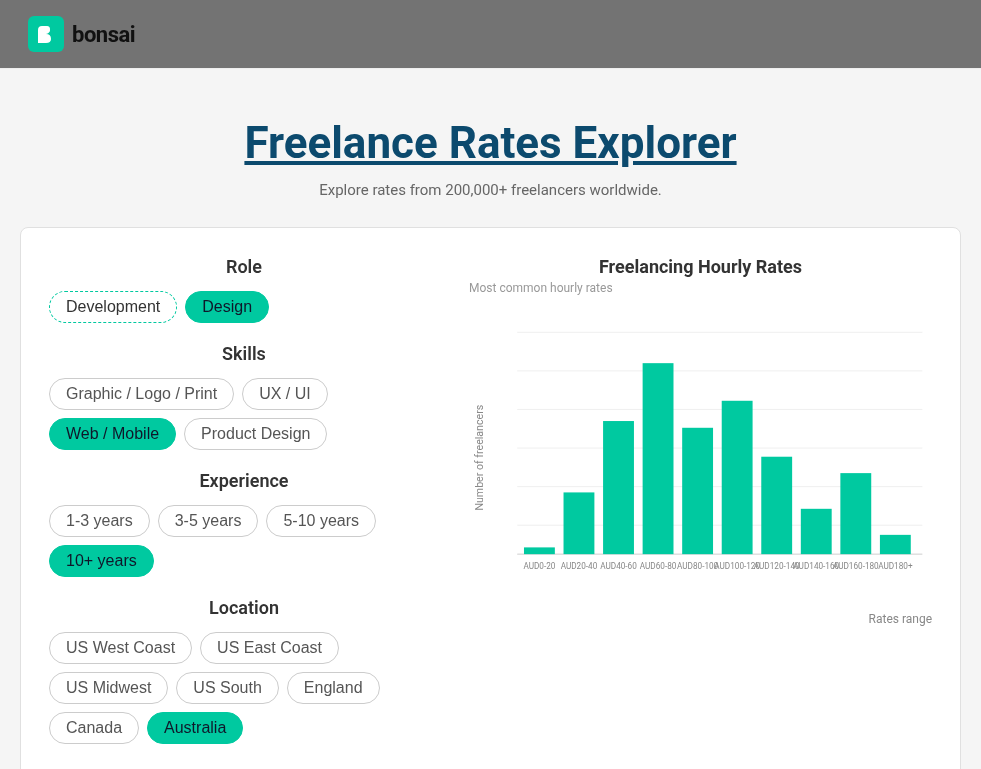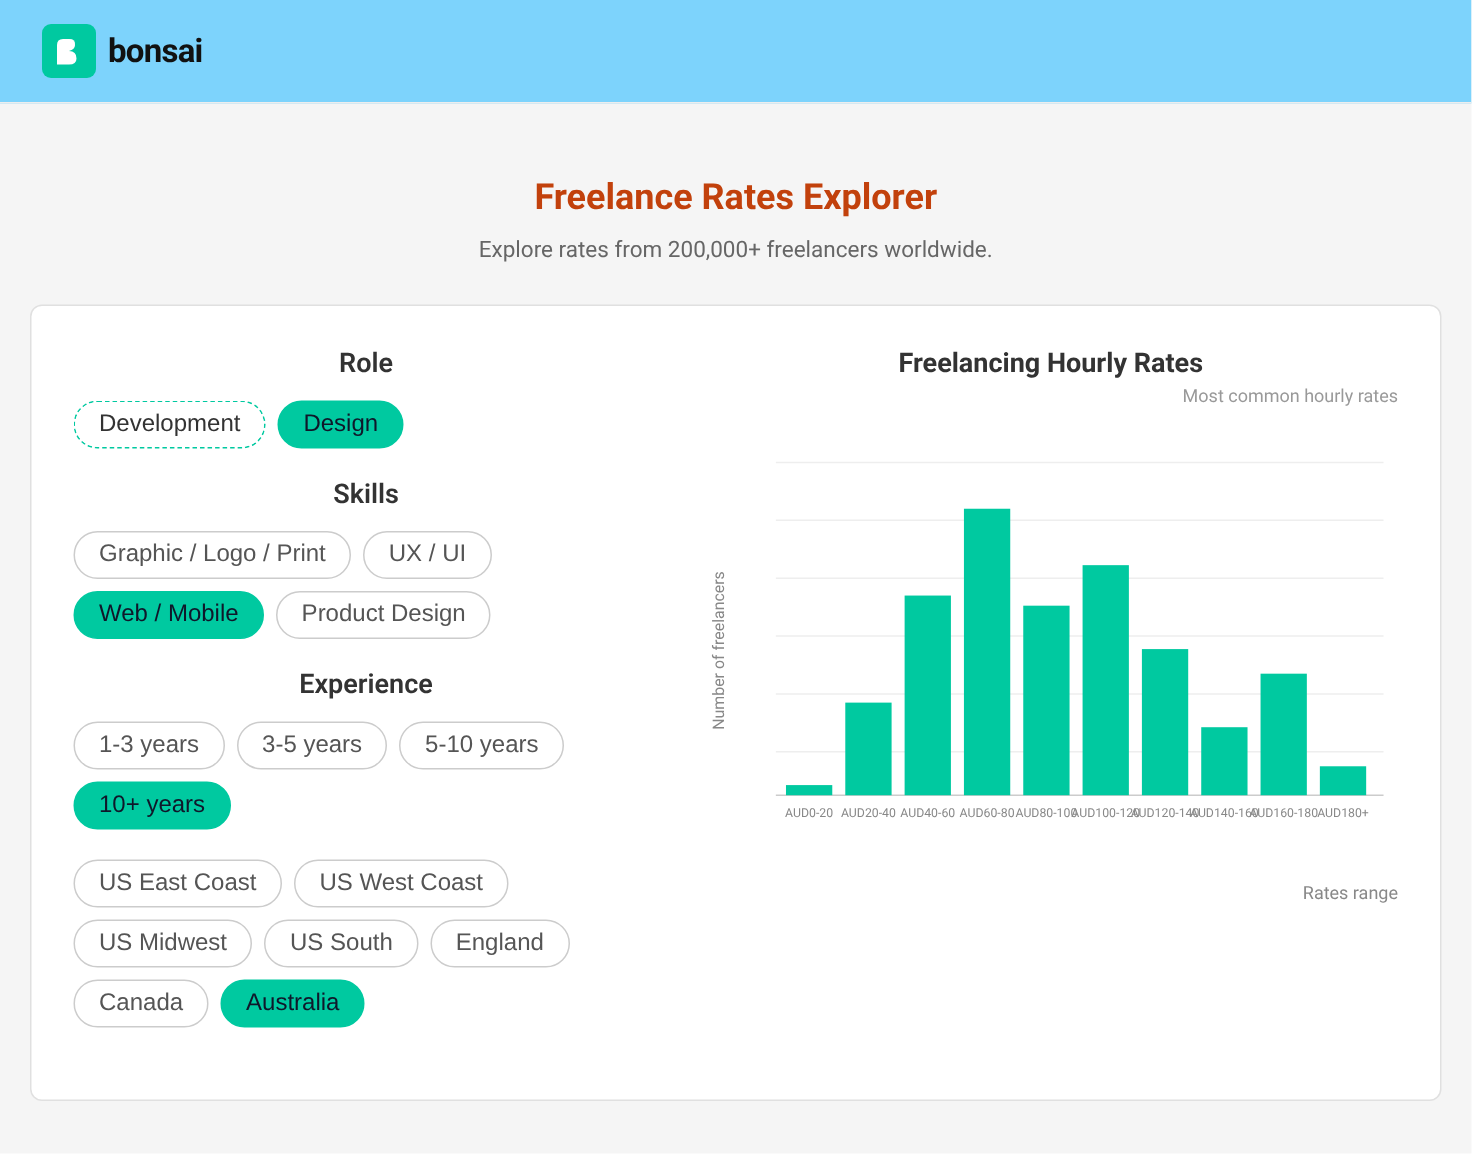--- a/index.html
+++ b/index.html
@@ -3,21 +3,21 @@
   <meta charset="utf-8">
   <style>
     * { box-sizing: border-box; margin: 0; padding: 0; }
     body {
       font-family: -apple-system, BlinkMacSystemFont, 'Segoe UI', Roboto, sans-serif;
       background: #f5f5f5;
       min-height: 769px;
     }
 
     .header {
-      background: #7dd3fc;
+      background: #737373;
       padding: 16px 28px;
       display: flex;
       align-items: center;
       border-bottom: 1px solid #eee;
     }
 
     .logo-container {
       display: flex;
       align-items: center;
       gap: 8px;
@@ -34,24 +34,25 @@
       color: #111;
       letter-spacing: -0.5px;
     }
 
     .hero {
       text-align: center;
       padding: 48px 20px 28px;
     }
 
     .hero-title {
-      font-size: 24px;
+      font-size: 44px;
       font-weight: 700;
-      color: #c2410c;
+      color: #0c4a6e;
       margin-bottom: 12px;
+      text-decoration: underline;
     }
 
     .hero-subtitle {
       font-size: 15px;
       color: #666;
     }
 
     .main-card {
       background: #fff;
       border: 1px solid #e0e0e0;
@@ -114,21 +115,21 @@
       font-size: 18px;
       font-weight: 700;
       color: #333;
       text-align: center;
       margin-bottom: 4px;
     }
 
     .chart-subtitle {
       font-size: 12px;
       color: #999;
-      text-align: right;
+      text-align: left;
       margin-bottom: 18px;
     }
 
     .chart-area {
       position: relative;
       width: 100%;
     }
 
     .chart-x-label {
       text-align: right;
@@ -182,23 +183,24 @@
       <div class="section-title">Experience</div>
       <div class="pill-group">
         <button class="pill">1-3 years</button>
         <button class="pill">3-5 years</button>
         <button class="pill">5-10 years</button>
         <button class="pill active">10+ years</button>
       </div>
     </div>
 
     <div>
-      <div class="pill-group">
+      <div class="section-title">Location</div>
+      <div class="pill-group">
+        <button class="pill">US West Coast</button>
         <button class="pill">US East Coast</button>
-        <button class="pill">US West Coast</button>
         <button class="pill">US Midwest</button>
         <button class="pill">US South</button>
         <button class="pill">England</button>
         <button class="pill">Canada</button>
         <button class="pill active">Australia</button>
       </div>
     </div>
 
   </div>
 

